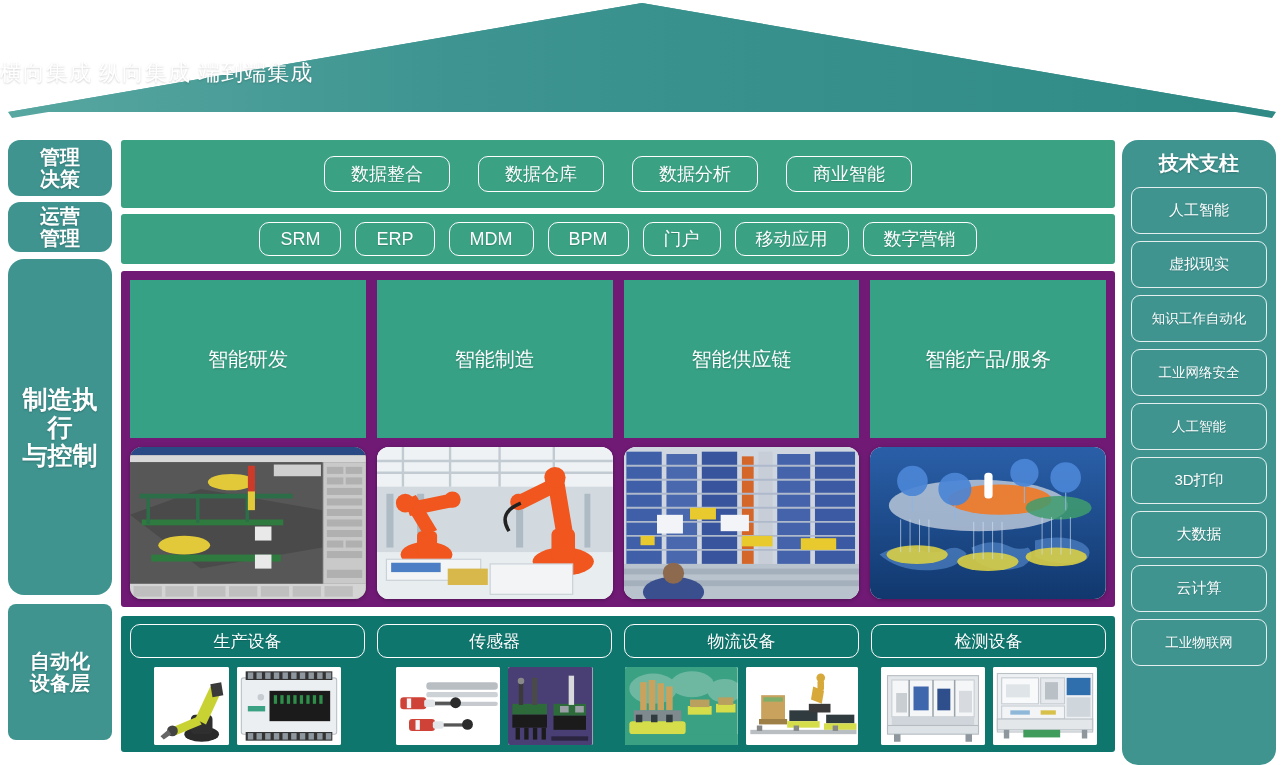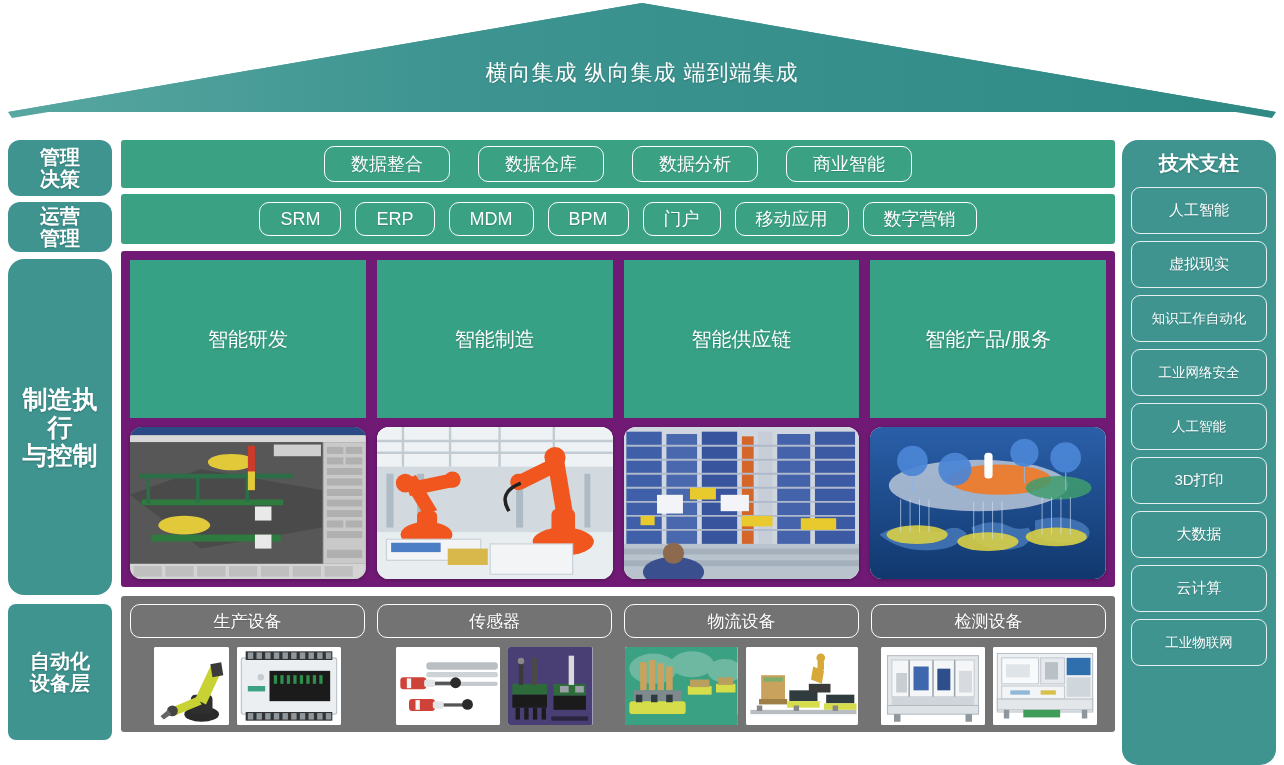--- a/index.html
+++ b/index.html
@@ -11,21 +11,21 @@
   }
   #app { position: relative; width: 1284px; height: 765px; }
 
   
   .roof {
     position: absolute; left: 0; top: 0; width: 1284px; height: 118px;
   }
   .roof svg { display: block; width: 1284px; height: 118px; }
   .roof-title {
     position: absolute; left: 0; top: 58px; width: 1284px;
-    text-align: center; color: #ffffff; font-size: 22px; letter-spacing: 1px;
+    color: #ffffff; font-size: 22px; letter-spacing: 1px;
     text-shadow: 0 1px 2px rgba(0,0,0,.18);
   }
 
   
   .rail-left { position: absolute; left: 8px; top: 140px; width: 104px; }
   .rail-btn {
     background: #3f9490; color: #fff; border-radius: 12px;
     display: flex; align-items: center; justify-content: center;
     text-align: center; font-weight: bold; line-height: 1.12;
     text-shadow: 0 1px 2px rgba(0,0,0,.22);
@@ -53,21 +53,21 @@
   .pill-tech.sm { font-size: 13.5px; }
 
   
   .center { position: absolute; left: 121px; top: 140px; width: 994px; }
 
   .band {
     background: #3aa183; border-radius: 3px;
     display: flex; align-items: center; justify-content: center;
     gap: 0;
   }
-  .band-1 { height: 48px; padding: 0 8px; }
+  .band-1 { height: 68px; padding: 0 8px; }
   .band-2 { height: 50px; margin-top: 6px; padding: 0 8px; }
 
   .pill {
     border: 1.5px solid #ffffff; border-radius: 10px; color: #fff;
     display: flex; align-items: center; justify-content: center;
     text-shadow: 0 1px 1px rgba(0,0,0,.16); white-space: nowrap;
   }
   .band-1 .pill { height: 36px; font-size: 18px; margin: 0 14px; padding: 0 26px; }
   .band-2 .pill { height: 34px; font-size: 18px; margin: 0 7px; padding: 0 20px; }
 
@@ -84,21 +84,21 @@
     color: #fff; font-size: 20px; text-shadow: 0 1px 2px rgba(0,0,0,.2);
   }
   .mcol-img {
     margin-top: 9px; height: 152px; border-radius: 12px; overflow: hidden;
     background: #fff; box-shadow: 0 1px 4px rgba(0,0,0,.28);
   }
   .mcol-img svg { display: block; width: 100%; height: 100%; }
 
   
   .panel-bot {
-    margin-top: 9px; height: 136px; background: #737373; border-radius: 3px;
+    margin-top: 9px; height: 136px; background: #0f766e; border-radius: 3px;
     padding: 8px 9px;
   }
   .bot-pills { display: flex; gap: 12px; }
   .bot-pills .pill { flex: 1; height: 34px; font-size: 17px; }
   .bot-imgs { display: flex; gap: 12px; margin-top: 9px; height: 78px; }
   .bot-cell { flex: 1; display: flex; gap: 8px; justify-content: center; }
   .bot-thumb { height: 78px; background: #fff; border-radius: 2px; overflow: hidden; }
   .bot-thumb svg { display: block; height: 78px; }
 </style>
 </head>

